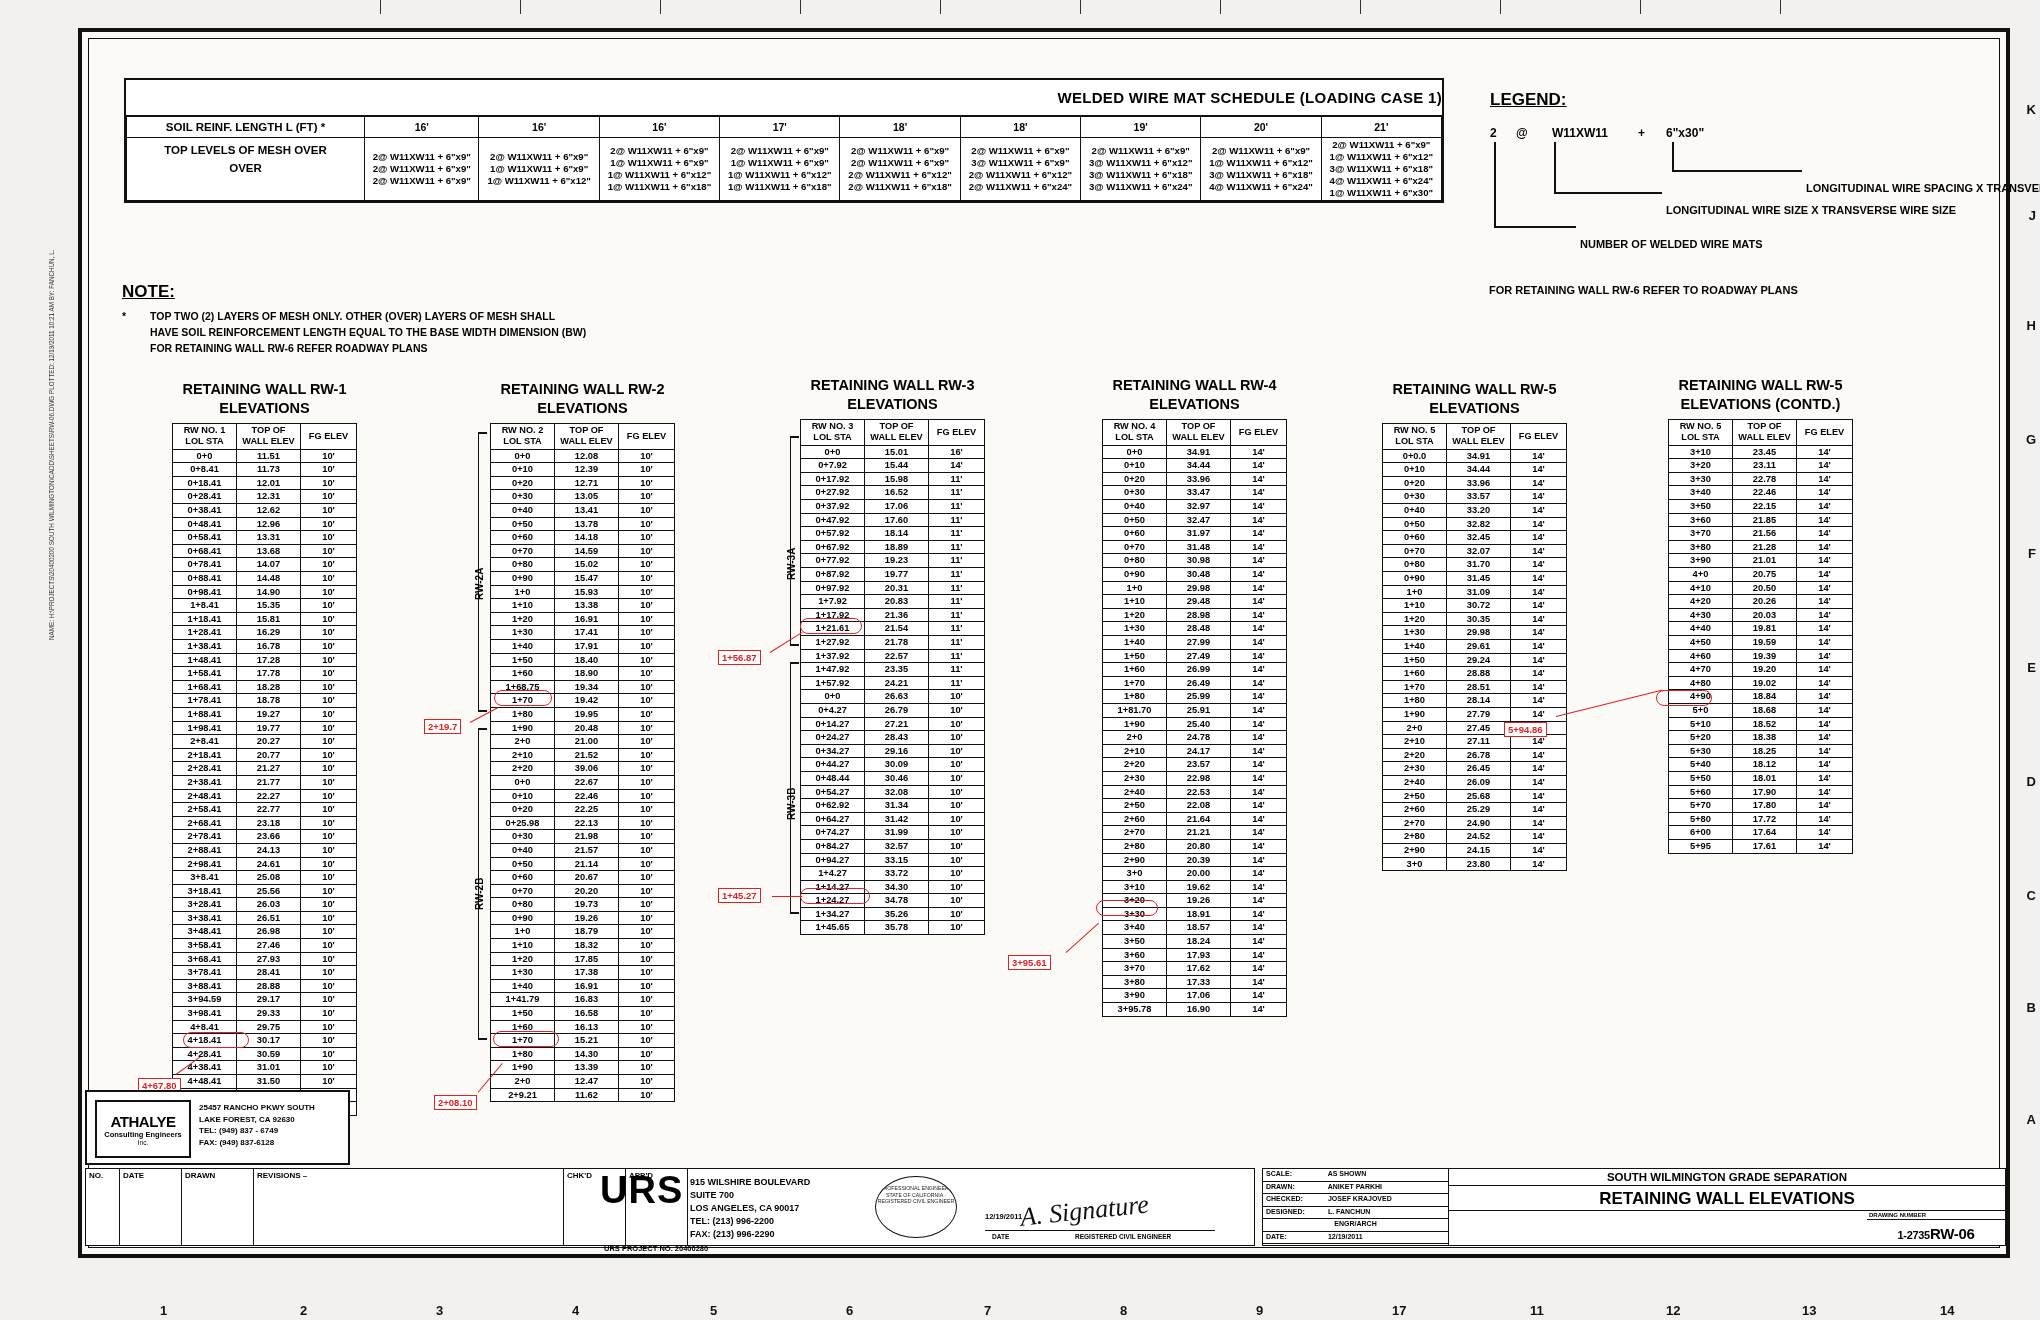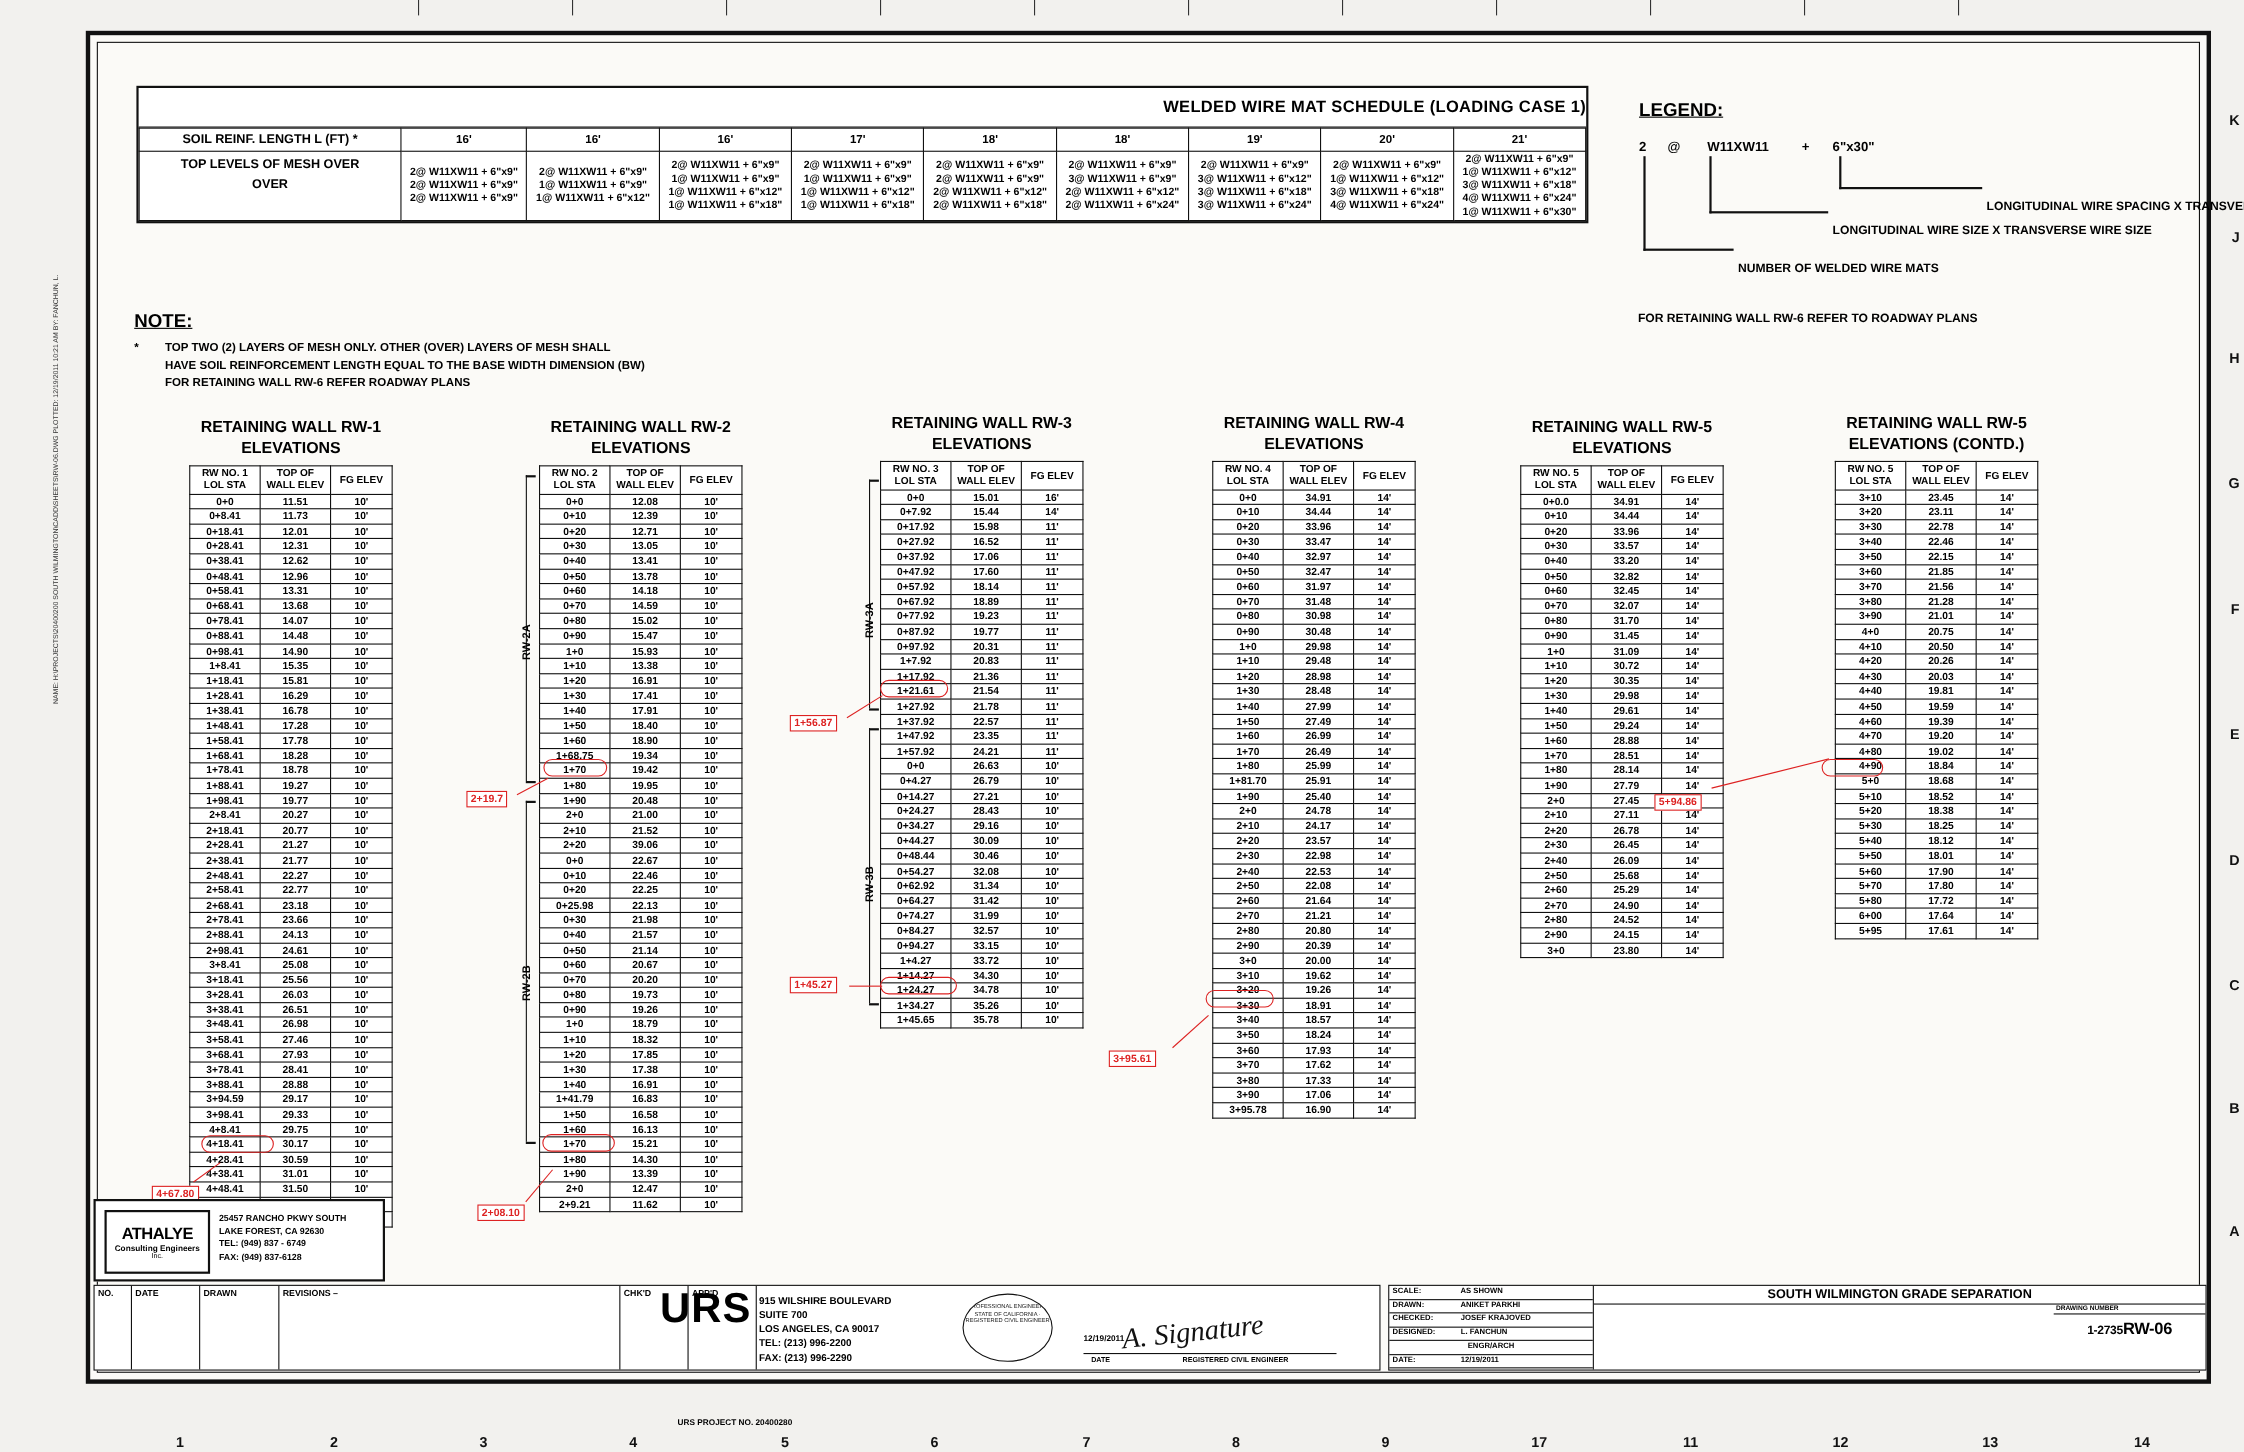--- a/index.html
+++ b/index.html
@@ -134,21 +134,21 @@
   .revstrip .cell{ position:absolute; border-right:1px solid #111; height:100%; font-size:8px; padding:2px 3px; font-weight:bold;}
   .vert-note{
     position:absolute; left:48px; top:640px; font-size:6.3px; color:#333;
     transform:rotate(-90deg); transform-origin:left top; white-space:nowrap;
   }
 
   
   .ursblk{ position:absolute; left:600px; top:1172px; width:250px; }
   .urs-logo{ font-size:38px; font-weight:bold; letter-spacing:1px; line-height:.95;}
   .urs-addr{ position:absolute; left:90px; top:4px; font-size:9px; font-weight:bold; line-height:1.45; white-space:nowrap;}
-  .urs-proj{ position:absolute; left:16px; top:72px; font-size:7.5px; font-weight:bold;margin-top:44px; }
+  .urs-proj{ position:absolute; left:4px; top:72px; font-size:7.5px; font-weight:bold; }
 
   .stamp{
     position:absolute; left:875px; top:1176px; width:82px; height:62px;
     border:1.5px solid #111; border-radius:50%;
     font-size:5.2px; text-align:center; padding-top:8px; line-height:1.25;
     color:#222; overflow:hidden;
   }
   .sigline{ position:absolute; left:985px; top:1230px; width:230px; height:1px; background:#111;}
   .sigtxt{ position:absolute; font-size:7.5px; font-weight:bold; }
   .signature{
@@ -1759,20 +1759,21 @@
         <span>L. FANCHUN</span>
       </div>
       <div class="tb-lrow" style="text-align:center">ENGR/ARCH</div>
       <div class="tb-lrow">
         <b class="k">DATE:</b>
         <span>12/19/2011</span>
       </div>
     </div>
     <div class="tb-main">
       <div class="tb-proj">SOUTH WILMINGTON GRADE SEPARATION</div>
+      <div class="tb-sheet">RETAINING WALL ELEVATIONS</div>
       <div class="tb-bottom">
         <div class="tb-dn">
           <div class="lbl">DRAWING NUMBER</div>
           <div class="val">
             <span class="sm">1-2735</span><span>RW-06</span>
           </div>
         </div>
       </div>
     </div>
   </div>

